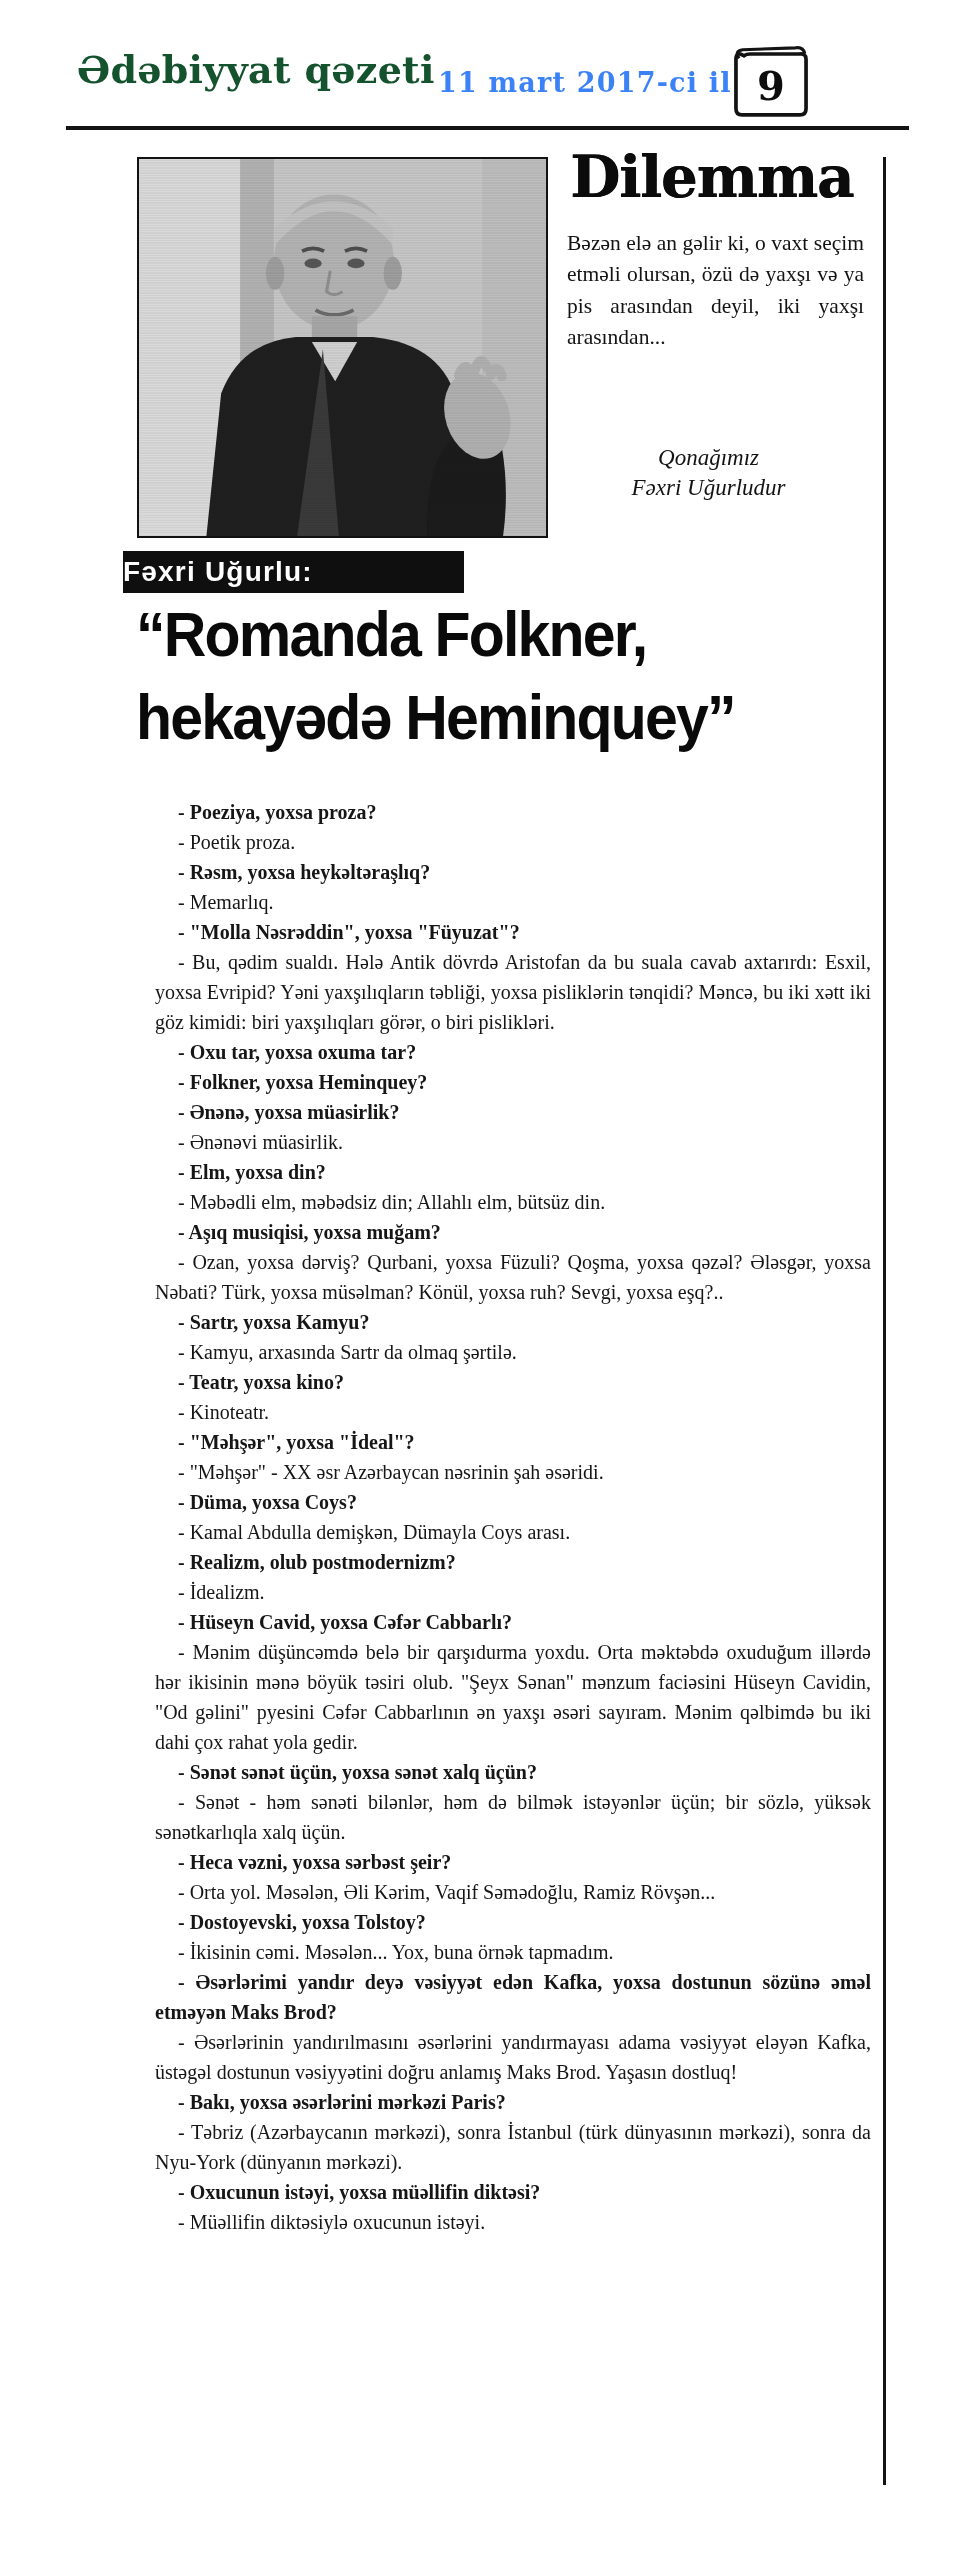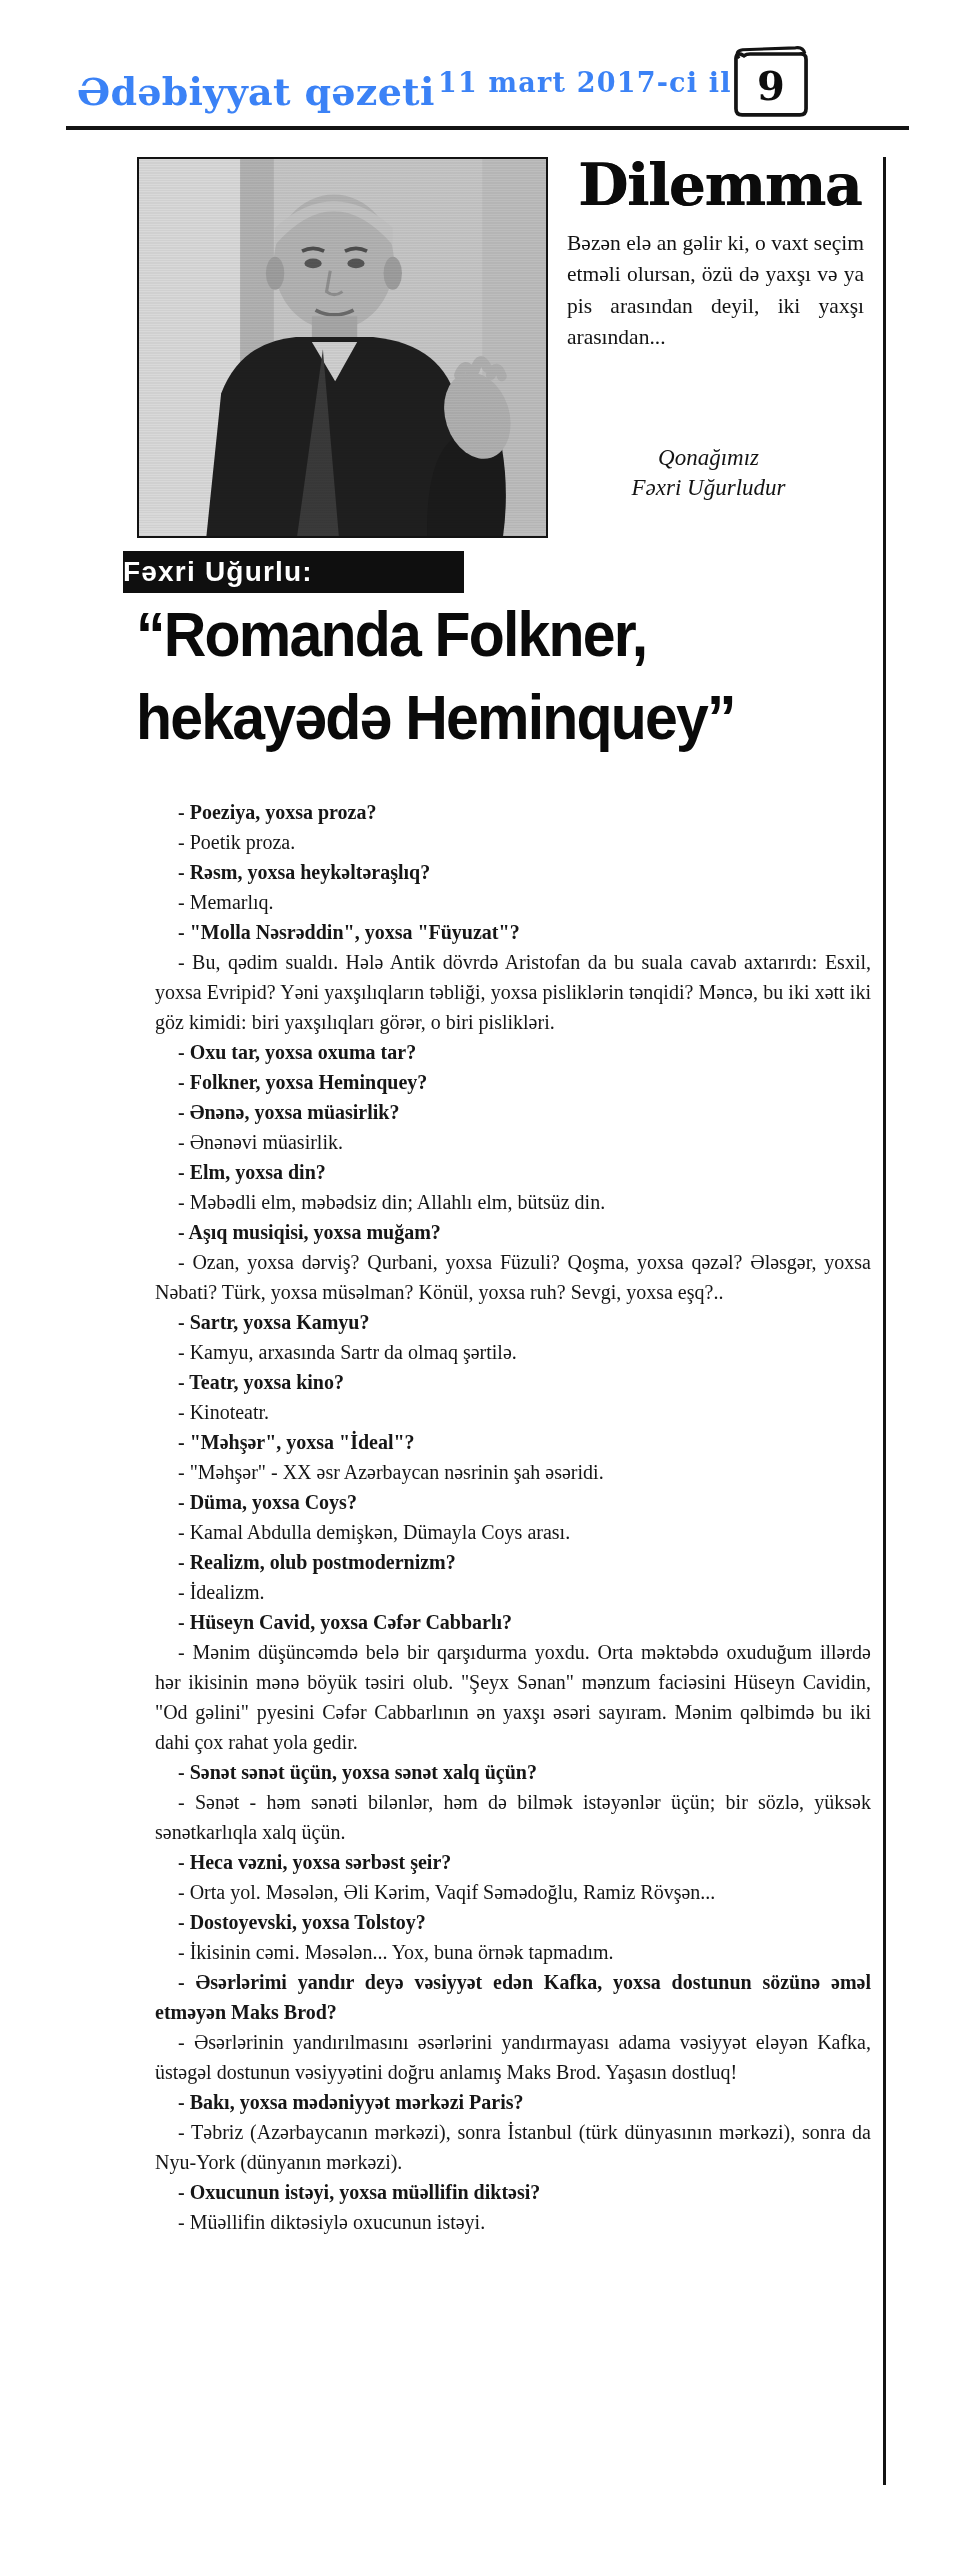--- a/index.html
+++ b/index.html
@@ -6,23 +6,23 @@
   html, body { margin:0; padding:0; background:#ffffff; }
   .page {
     position:relative; width:979px; height:2576px; margin:0 auto;
     background:#ffffff; color:#151515; overflow:hidden;
     font-family:"Liberation Serif", serif;
   }
 
   
   .masthead { position:absolute; left:77px; top:46px; width:832px; height:83px; }
   .paper-name {
-    position:absolute; left:0; top:27px;
+    position:absolute; left:0; top:5px;
     font-family:"DejaVu Serif", serif; font-weight:700; font-size:38px; line-height:1;
-    letter-spacing:0.3px; color:#3b82f6;
+    letter-spacing:0.3px; color:#14532d;
   }
   .issue-date {
     position:absolute; left:361px; top:23px;
     font-family:"DejaVu Serif", serif; font-weight:700; font-size:27px; line-height:1;
     letter-spacing:1.2px; color:#3b82f6;
   }
   .page-num-box { position:absolute; left:654px; top:0; width:80px; height:75px; }
   .page-num-box svg { position:absolute; inset:0; width:100%; height:100%; }
   .page-num-box .num {
     position:absolute; inset:0; display:flex; align-items:center; justify-content:center;
@@ -38,21 +38,21 @@
     position:absolute; left:137px; top:157px; width:407px; height:377px;
     margin:0; border:2.5px solid #121212; background:#c6c6c6; overflow:hidden;
   }
   .photo svg { display:block; width:100%; height:100%; }
   .photo::after {
     content:""; position:absolute; inset:0; pointer-events:none;
     background:repeating-linear-gradient(0deg, rgba(0,0,0,.045) 0 1.2px, transparent 1.2px 2.5px);
   }
 
   .dilemma {
-    position:absolute; left:570px; top:148px; width:294px; margin:8px;
+    position:absolute; left:570px; top:148px; width:294px; margin:0;
     font-family:"DejaVu Serif", serif; font-weight:700; font-size:58px; line-height:1;
     letter-spacing:-1.2px; color:#0b0b0b; text-shadow:0.6px 0 0 #0b0b0b;
   }
   .lede {
     position:absolute; left:567px; top:228px; width:297px; margin:0;
     font-size:21.5px; line-height:1.46; text-align:justify; color:#131313;
   }
   .guest {
     position:absolute; left:560px; top:443px; width:297px; margin:0;
     font-style:italic; font-size:23px; line-height:1.32; text-align:center; color:#131313;
@@ -189,21 +189,21 @@
 
     <p class="q">- Heca vəzni, yoxsa sərbəst şeir?</p>
     <p class="a">- Orta yol. Məsələn, Əli Kərim, Vaqif Səmədoğlu, Ramiz Rövşən...</p>
 
     <p class="q">- Dostoyevski, yoxsa Tolstoy?</p>
     <p class="a">- İkisinin cəmi. Məsələn... Yox, buna örnək tapmadım.</p>
 
     <p class="q">- Əsərlərimi yandır deyə vəsiyyət edən Kafka, yoxsa dostunun sözünə əməl etməyən Maks Brod?</p>
     <p class="a">- Əsərlərinin yandırılmasını əsərlərini yandırmayası adama vəsiyyət eləyən Kafka, üstəgəl dostunun vəsiyyətini doğru anlamış Maks Brod. Yaşasın dostluq!</p>
 
-    <p class="q">- Bakı, yoxsa mədəniyyət mərkəzi Paris?</p>
+    <p class="q">- Bakı, yoxsa əsərlərini mərkəzi Paris?</p>
     <p class="a">- Təbriz (Azərbaycanın mərkəzi), sonra İstanbul (türk dünyasının mərkəzi), sonra da Nyu-York (dünyanın mərkəzi).</p>
 
     <p class="q">- Oxucunun istəyi, yoxsa müəllifin diktəsi?</p>
     <p class="a">- Müəllifin diktəsiylə oxucunun istəyi.</p>
   </article>
 
   <div class="right-rule"></div>
 
 </div>
 

